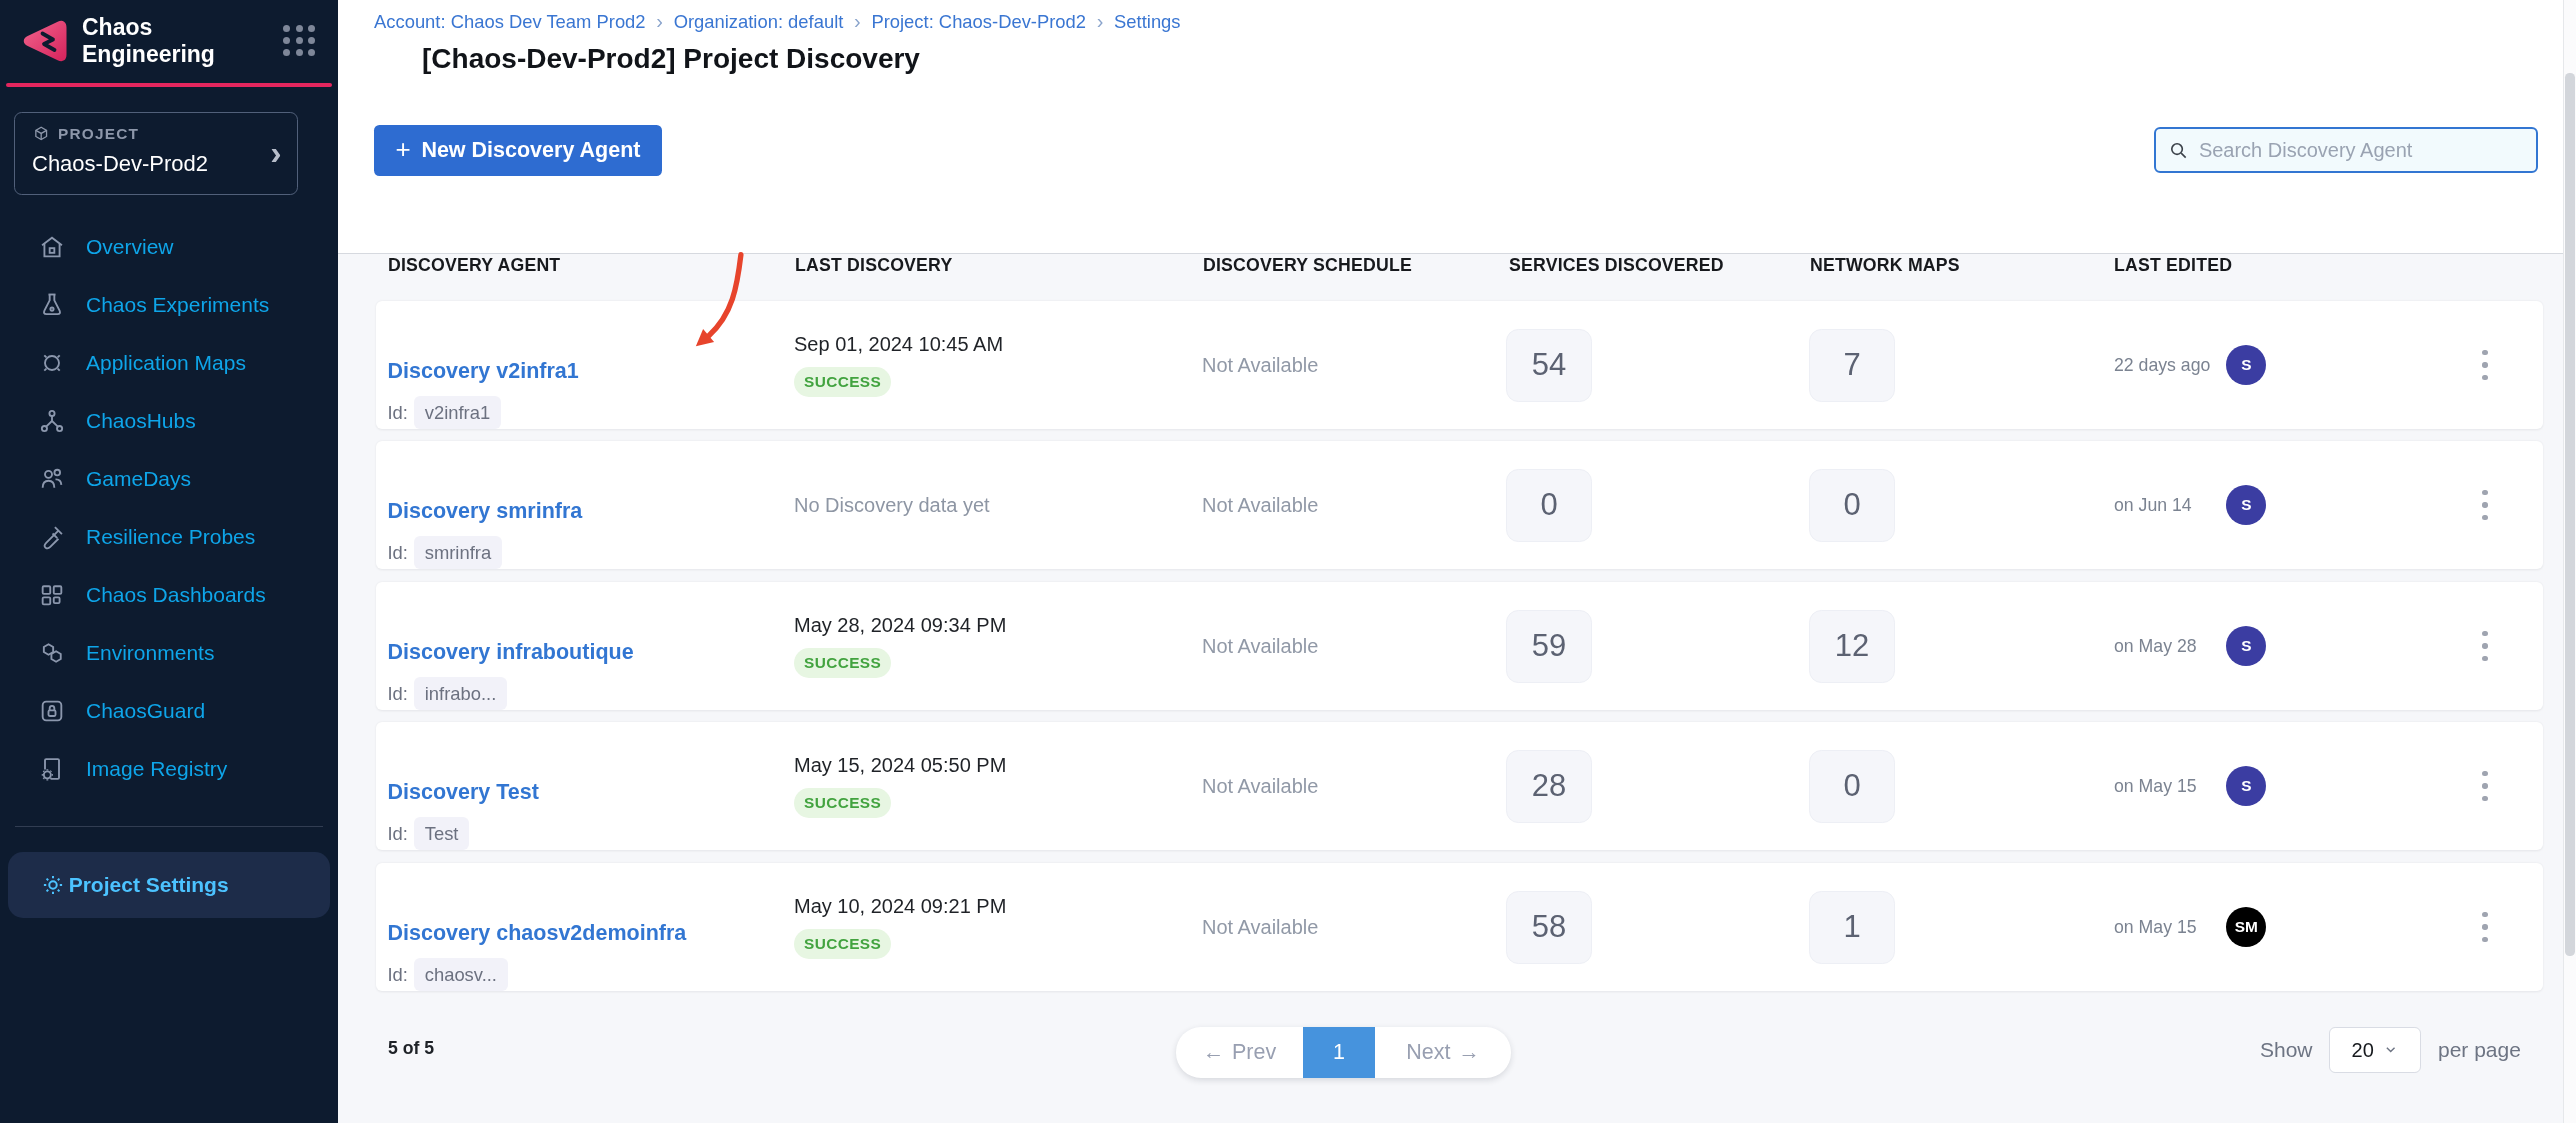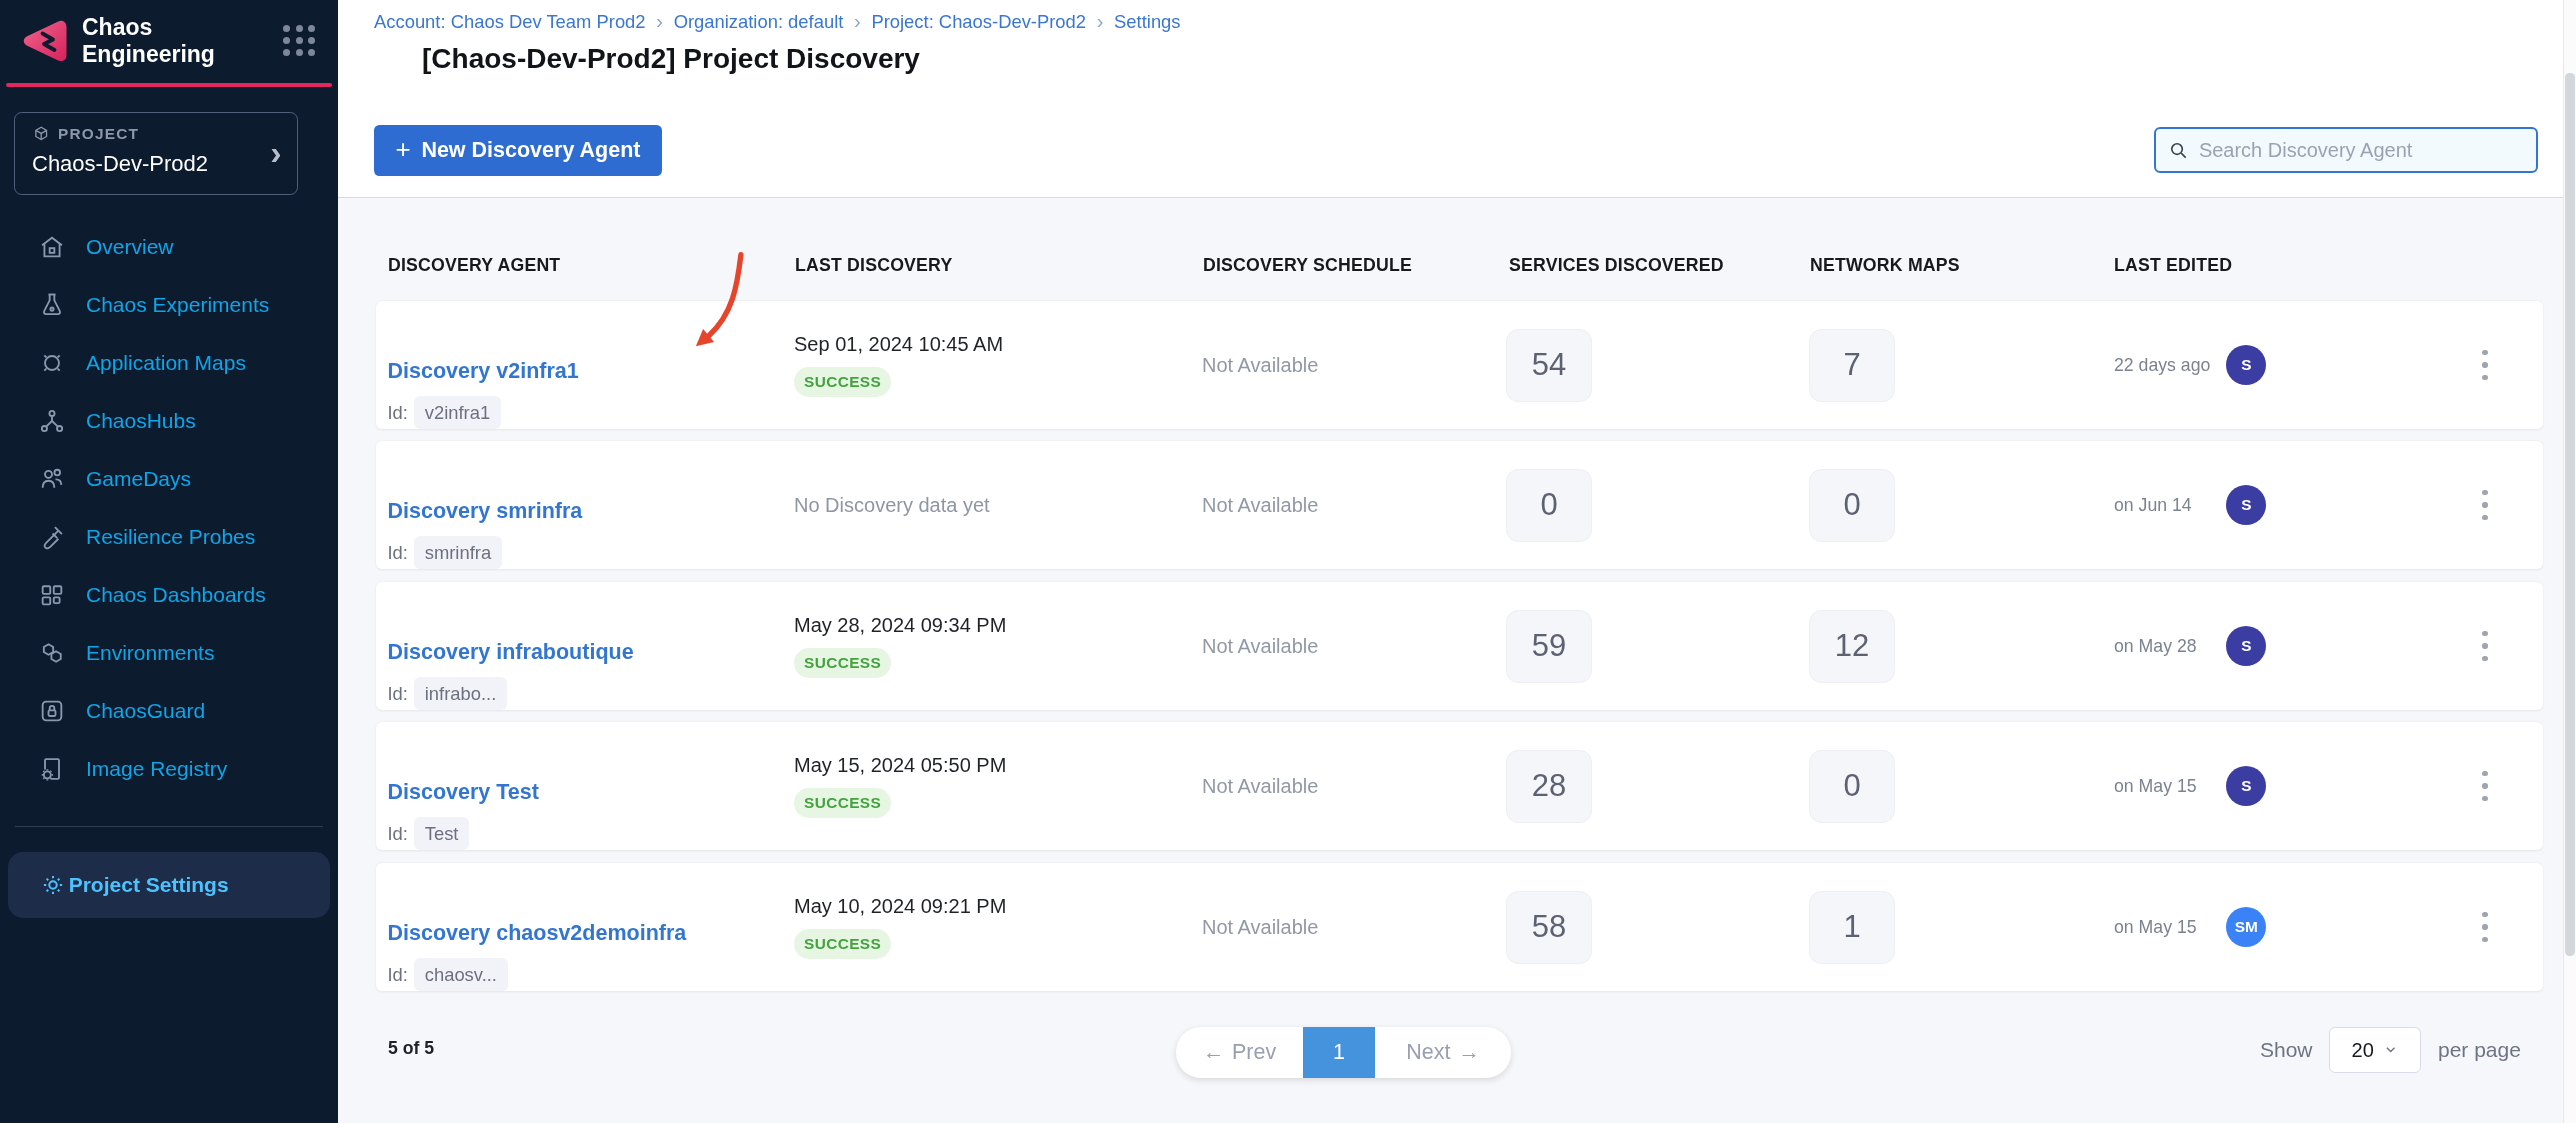--- a/index.html
+++ b/index.html
@@ -22,21 +22,21 @@
   .project-chevron { position:absolute; right:15.4px; top:50%; transform:translateY(-56%); color:#b6bdca; font-size:34px; font-weight:bold; line-height:1; }
 
   .nav { position:absolute; left:0; right:0; top:218px; }
   .nav-item { height:58px; display:flex; align-items:center; padding-left:38px; gap:20px; color:#0ea5e9; font-size:21px; cursor:pointer; }
   .nav-item .nicon { width:28px; height:28px; color:#8b97ad; flex:0 0 auto; }
   .nav-divider { border:none; border-top:1.5px solid #313d52; margin:28px 15.4px 0 15.4px; }
   .settings-item { margin:24.6px 7.7px 0 7.7px; height:66px; background:#1d2c49; border-radius:15px; display:flex; align-items:center; padding-left:31px; gap:2px; color:#4cc3ff; font-size:21px; font-weight:bold; cursor:pointer; }
   .settings-item .nicon { width:28px; height:28px; color:#4cc3ff; }
 
   
-  .main-header { position:absolute; left:338px; right:0; top:0; height:198px; background:#ffffff; border-bottom:1.5px solid #d6d9df; z-index:1; }
+  .main-header { position:absolute; left:338px; right:0; top:0; height:254px; background:#ffffff; border-bottom:1.5px solid #d6d9df; z-index:1; }
   .breadcrumb { position:absolute; left:36px; top:10px; display:flex; align-items:center; gap:10.7px; font-size:18.4px; }
   .crumb { color:#3a76d2; text-decoration:none; cursor:pointer; }
   .crumb-sep { color:#8aa4cc; font-size:20px; }
   .page-title { position:absolute; left:36px; top:43px; font-size:28px; font-weight:bold; color:#111419;margin-left:48px; }
   .new-agent-btn { position:absolute; left:36px; top:125px; height:51px; padding:0 21.5px; background:#2e6cd1; border:none; border-radius:5.4px; color:#ffffff; font-size:21.5px; font-weight:bold; font-family:"Liberation Sans",sans-serif; display:flex; align-items:center; gap:10.7px; cursor:pointer; }
   .plus-glyph { font-size:26px; font-weight:normal; line-height:1; margin-top:-2.3px; }
   .search-box { position:absolute; right:38px; top:127px; width:384px; height:46px; background:#f2fafd; border:2.3px solid #3276d2; border-radius:6.1px; display:flex; align-items:center; padding:0 10.7px; gap:9.2px; }
   .search-box svg { flex:0 0 auto; }
   .search-input { flex:1; border:none; outline:none; background:transparent; font-size:20px; color:#2a2e35; font-family:"Liberation Sans",sans-serif; }
   .search-input::placeholder { color:#9aa3b2; }
@@ -392,21 +392,21 @@
       </div>
       <div class="cell sched">Not Available</div>
       <div class="cell pillcell services">
           <div class="numpill">58</div>
         </div>
       <div class="cell pillcell maps">
           <div class="numpill">1</div>
         </div>
       <div class="cell edited">
         <span class="ago">on May 15</span>
-        <span class="avatar" style="background: #3b82f6;">SM</span>
+        <span class="avatar" style="background: #000000;">SM</span>
       </div>
       <div class="menu">
           <i></i>
           <i></i>
           <i></i>
         </div>
     </div>
   </div>
 
   <div class="count-summary">5 of 5</div>

